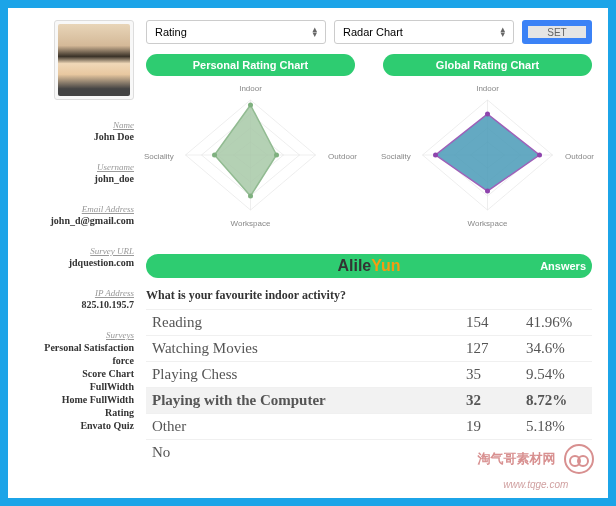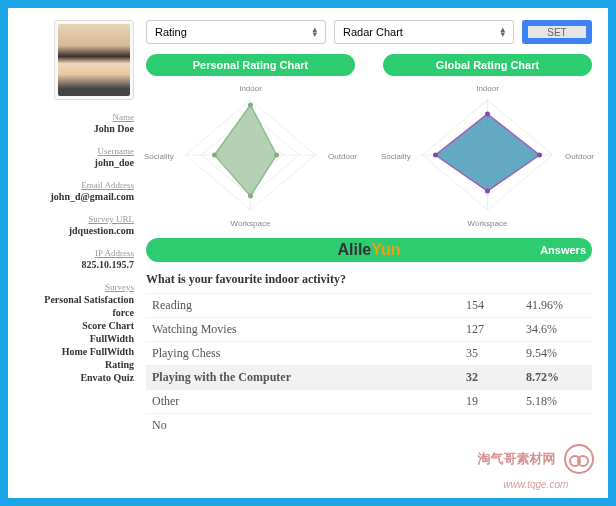--- a/index.html
+++ b/index.html
@@ -1,37 +1,37 @@
 <!DOCTYPE html>
 <html><head>
 <meta charset="utf-8">
 <style>
 *{box-sizing:border-box;margin:0;padding:0}
 body{font-family:Georgia,serif;background:#1ca4e8;padding:8px;width:616px;height:506px;overflow:hidden}
 .container{background:#fff;height:100%;display:flex;padding:12px 16px;gap:12px;overflow:hidden}
 .sidebar{width:110px;flex-shrink:0;text-align:right;font-size:10px}
 .avatar{width:80px;height:80px;border:1px solid #ddd;border-radius:3px;margin:0 0 10px auto;padding:3px;background:#f8f8f8;position:relative;overflow:hidden}
 .avatar-inner{width:100%;height:100%;background:linear-gradient(180deg,#e8d5b8 0%,#d4b998 30%,#3a3228 45%,#f0d8b8 55%,#e8c8a0 70%,#444 90%);border-radius:2px}
-.sidebar-label{color:#999;font-size:9px;text-decoration:underline;margin-top:12px;}
+.sidebar-label{color:#999;font-size:9px;text-decoration:underline;margin-top:20px;font-style:italic}
 .sidebar-value{color:#333;font-size:10px;margin-top:1px;font-weight:bold}
 .surveys-list div{color:#333;font-size:10px;font-weight:bold;margin-top:2px}
 .main{flex:1;min-width:0}
 .controls{display:flex;gap:8px;margin-bottom:10px;font-family:Arial,sans-serif}
 .select{flex:1;border:1px solid #ccc;border-radius:3px;padding:5px 8px;font-size:11px;background:#fff;display:flex;justify-content:space-between;align-items:center;cursor:pointer}
 .set-btn{width:70px;border:6px solid #3b82f6;border-radius:3px;background:#e5e5e5;font-size:10px;font-family:Arial,sans-serif;color:#666;cursor:pointer}
-.charts{display:flex;gap:28px;margin-bottom:8px}
+.charts{display:flex;gap:28px;margin-bottom:24px}
 .chart-col{flex:1}
 .chart-header{background:#2ecc71;color:#fff;text-align:center;padding:5px;border-radius:12px;font-size:11px;font-weight:bold;font-family:Arial,sans-serif;margin-bottom:4px}
 .chart-area{position:relative;height:150px}
 .axis-label{position:absolute;font-size:8px;color:#888;font-family:Arial,sans-serif}
 .answers-header{background:#2ecc71;color:#fff;text-align:right;padding:6px;border-radius:14px;font-size:11px;font-weight:bold;font-family:Arial,sans-serif;margin-bottom:8px;position:relative}
 .watermark{position:absolute;left:50%;top:50%;transform:translate(-50%,-50%);font-size:16px;font-weight:bold;font-family:Arial,sans-serif;pointer-events:none}
 .watermark .a1{color:#333}.watermark .a2{color:#f39c12}
 .question{font-size:12px;font-weight:bold;color:#333;margin:10px 0 6px}
-.answer-row{display:flex;padding:4px 6px;font-size:12px;color:#555;border-top:1px solid #f0f0f0}
+.answer-row{display:flex;padding:4px 6px;font-size:15px;color:#555;border-top:1px solid #f0f0f0}
 .answer-row.hl{background:#f2f2f2;font-weight:bold}
 .answer-row .label{flex:1}
 .answer-row .count{width:60px;text-align:left}
 .answer-row .pct{width:60px;text-align:left}
 .footer-wm{position:absolute;bottom:14px;right:22px;text-align:center;font-family:Arial,sans-serif}
 .footer-wm .t1{font-size:13px;color:#d89090;font-weight:bold}
 .footer-wm .t2{font-size:10px;color:#d0a0a0;font-style:italic}
 .glasses{display:inline-block;width:30px;height:30px;border:2px solid #d89090;border-radius:50%;vertical-align:middle;margin-left:4px;position:relative}
 .glasses::before,.glasses::after{content:"";position:absolute;width:8px;height:8px;border:2px solid #d89090;border-radius:50%;top:9px}
 .glasses::before{left:3px}.glasses::after{right:3px}

